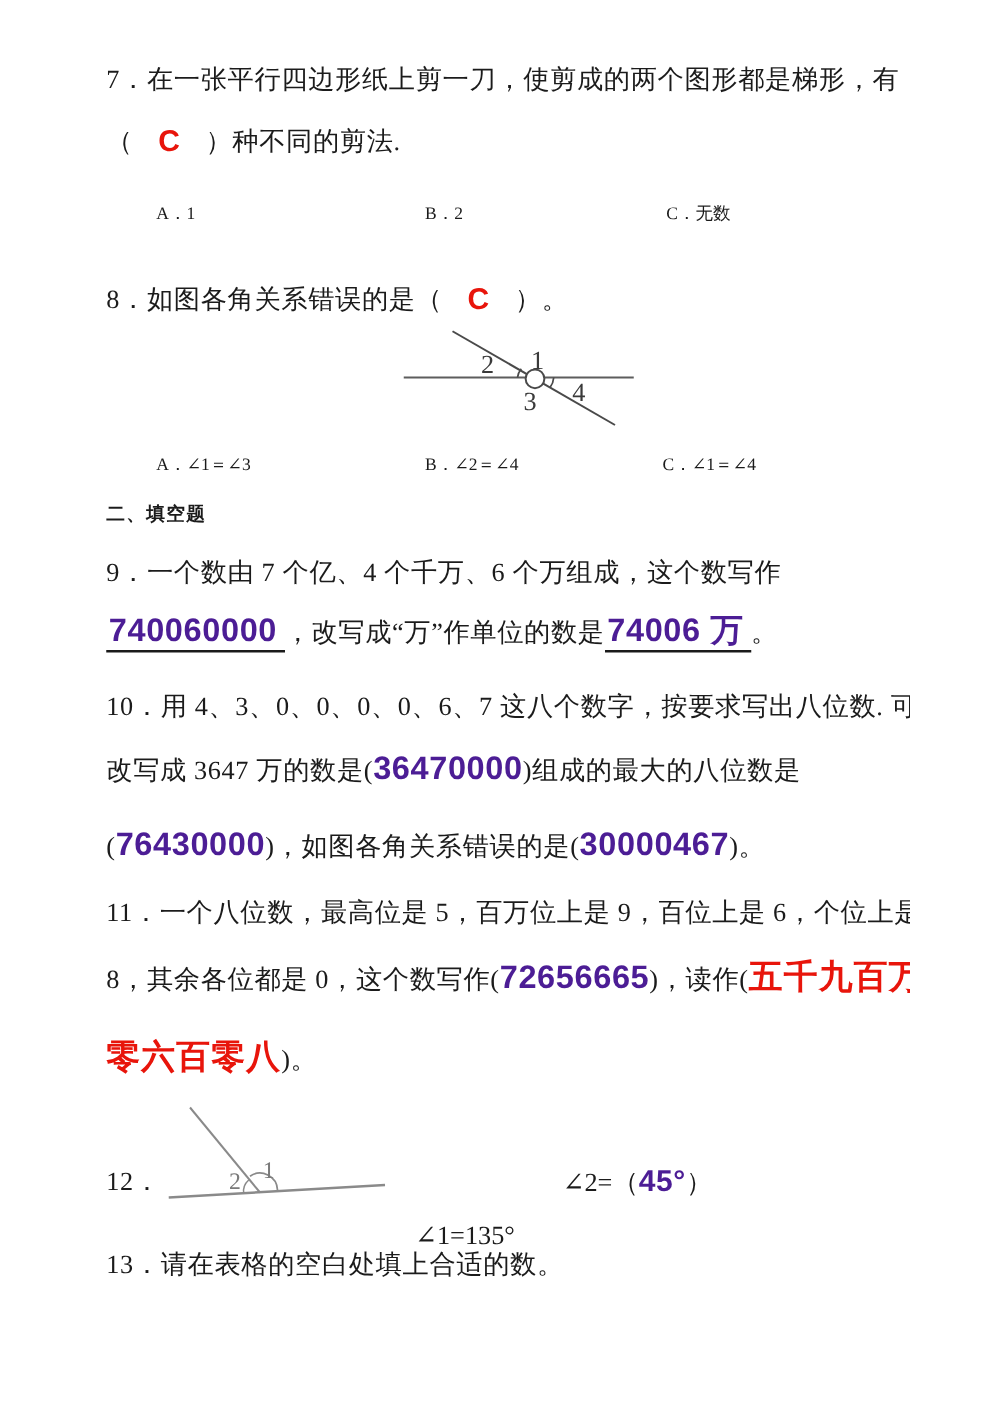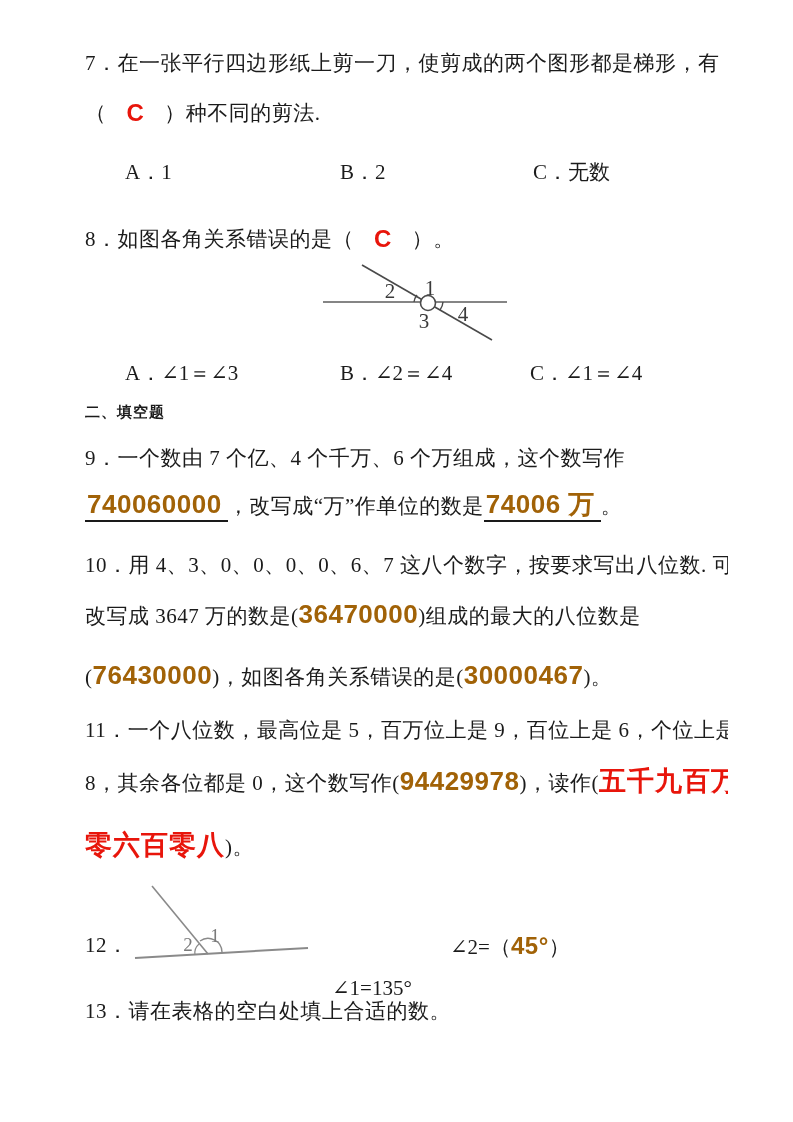--- a/index.html
+++ b/index.html
@@ -12,34 +12,34 @@
     overflow:hidden;
   }
   .line{
     position:absolute;
     left:85px;
     font-size:21px;
     line-height:30px;
     letter-spacing:0.5px;
     white-space:nowrap;
   }
-  .opt{position:absolute;font-size:21px;line-height:30px;white-space:nowrap;}
+  .opt{position:absolute;font-size:14px;line-height:30px;white-space:nowrap;}
   .section-title{
     position:absolute;left:85px;
     font-family:"Liberation Sans","DejaVu Sans",sans-serif;
     font-weight:bold;font-size:15px;line-height:30px;letter-spacing:1px;
   }
   .ans-letter{
     font-family:"Liberation Sans","DejaVu Sans",sans-serif;
     font-weight:bold;font-size:24px;color:#e8150b;
     margin:0 20px;vertical-align:-1px;
   }
   .ans-num{
     font-family:"Liberation Sans","DejaVu Sans",sans-serif;
-    font-weight:bold;font-size:26px;color:#a16207;
+    font-weight:bold;font-size:26px;color:#4c1d95;
     letter-spacing:0.5px;
   }
   .ans-cn{
     font-family:Liberation Sans, sans-serif;
     font-weight:bold;font-size:27px;color:#e8150b;
     letter-spacing:1px;
   }
   .u{border-bottom:2px solid #1a1a1a;padding:0 6px 1px 2px;}
   .diagram{position:absolute;}
   .diagram text{
@@ -79,21 +79,21 @@
   <div class="section-title" style="top:397px">二、填空题</div>
 
   <div class="line" style="top:443px">9．一个数由 7 个亿、4 个千万、6 个万组成，这个数写作</div>
   <div class="line" style="top:486px;line-height:36px"><span class="ans-num u">740060000</span><span>，改写成“万”作单位的数是</span><span class="ans-num u">74006 万</span><span>。</span></div>
 
   <div class="line" style="top:550px">10．用 4、3、0、0、0、0、6、7 这八个数字，按要求写出八位数. 可</div>
   <div class="line" style="top:597px;line-height:34px"><span>改写成 3647 万的数是(</span><span class="ans-num">36470000</span><span>)组成的最大的八位数是</span></div>
   <div class="line" style="top:658px;line-height:34px"><span>(</span><span class="ans-num">76430000</span><span>)，如图各角关系错误的是(</span><span class="ans-num">30000467</span><span>)。</span></div>
 
   <div class="line" style="top:715px">11．一个八位数，最高位是 5，百万位上是 9，百位上是 6，个位上是</div>
-  <div class="line" style="top:763px;line-height:36px"><span>8，其余各位都是 0，这个数写作(</span><span class="ans-num">94429978</span><span>)，读作(</span><span class="ans-cn">五千九百万</span></div>
+  <div class="line" style="top:763px;line-height:36px"><span>8，其余各位都是 0，这个数写作(</span><span class="ans-num">72656665</span><span>)，读作(</span><span class="ans-cn">五千九百万</span></div>
   <div class="line" style="top:826px;line-height:38px"><span class="ans-cn">零六百零八</span><span>)。</span></div>
 
   <div class="line" style="top:930px">12．</div>
 
   <svg class="diagram" style="left:126px;top:880px" width="190" height="85" viewBox="0 0 190 85">
     <line x1="9" y1="78" x2="182" y2="68" stroke="#8a8a8a" stroke-width="2"></line>
     <line x1="82" y1="74" x2="26" y2="6" stroke="#8a8a8a" stroke-width="1.6"></line>
     <path d="M 96 72 A 14 14 0 0 0 74 61" fill="none" stroke="#8a8a8a" stroke-width="1.4"></path>
     <path d="M 69 75 A 12 12 0 0 1 73 64" fill="none" stroke="#8a8a8a" stroke-width="1.2"></path>
     <text x="62" y="71" font-size="19" fill="#7a7a7a" text-anchor="middle">2</text>

